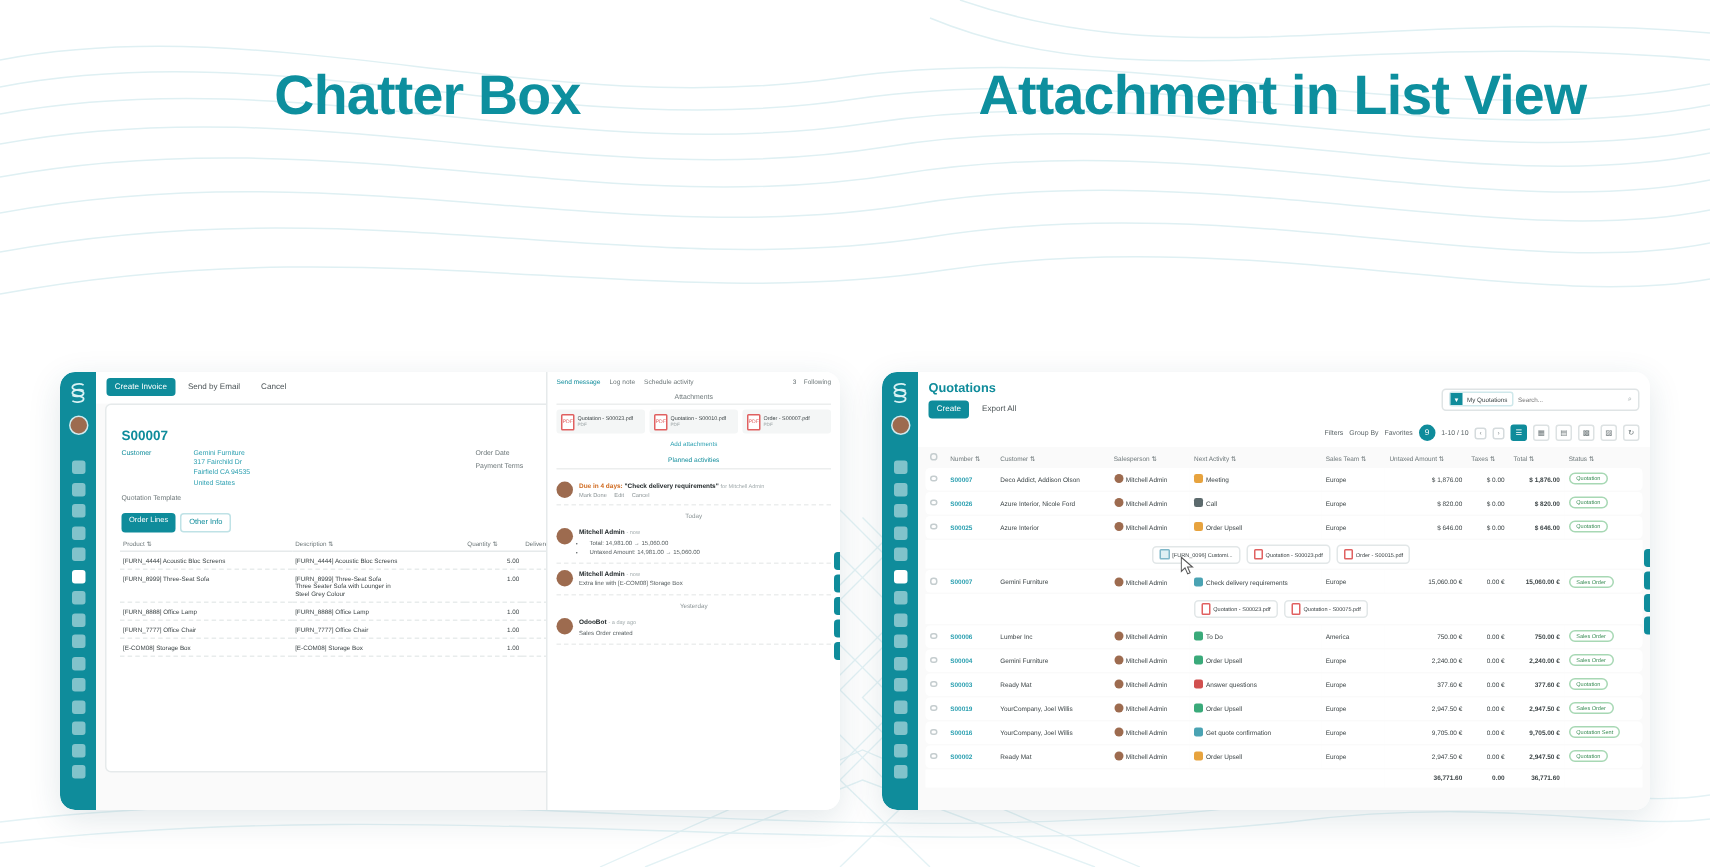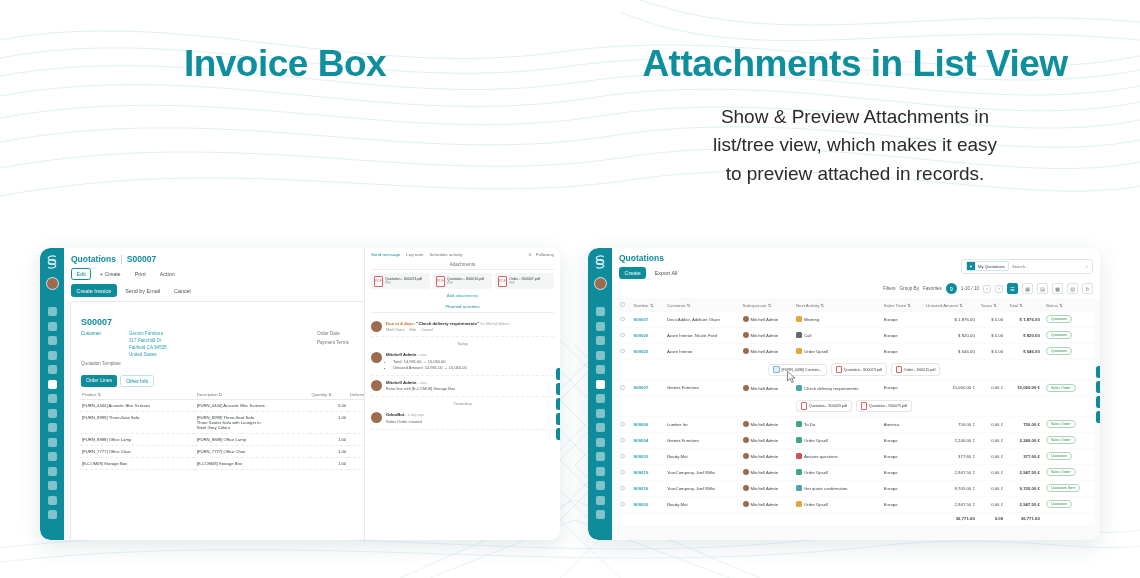--- a/index.html
+++ b/index.html
@@ -189,27 +189,24 @@
     <path d="M575,345 L635,405 L575,465 L635,525"></path>
     <path d="M0,548 C300,512 560,576 860,534 C1000,514 1080,540 1140,530"></path>
     <path d="M0,562 C300,528 560,578 860,548 C1000,530 1080,554 1140,546"></path>
     <path d="M400,578 L575,500 L760,578"></path>
     <path d="M430,578 L575,520 L730,578"></path>
   </g>
 </svg>
 
 <div class="headings">
   <div class="head-col">
-    <div class="head-title">Invoice Box</div>
+    <div class="head-title">Chatter Box</div>
   </div>
   <div class="head-col">
-    <div class="head-title">Attachments in List View</div>
-    <div class="head-sub" style="white-space:pre-line">Show &amp; Preview Attachments in
-list/tree view, which makes it easy
-to preview attached in records.</div>
+    <div class="head-title">Attachment in List View</div>
   </div>
 </div>
 
 <div class="shot" id="shot-left">
   <div class="sidebar">
     <svg class="sb-logo" viewBox="0 0 24 24" fill="none" stroke="#d9f2f4" stroke-width="1.6">
       <path d="M17 5c-3-2-10-1-10 2s10 2 10 5-7 4-10 2"></path>
       <path d="M17 10c-3-2-10-1-10 2s10 2 10 5-7 4-10 2"></path>
     </svg>
     <div class="sb-avatar"></div>
@@ -227,41 +224,20 @@
       <div class="sb-ic"></div>
       <div class="sb-ic"></div>
       <div class="sb-ic"></div>
       <div class="sb-ic"></div>
       <div class="sb-ic"></div>
     </div>
   </div>
 
   <div class="pane">
 
-    <div class="cp">
-      <div class="cp-row1">
-        <div class="bc">
-          <span>Quotations</span>
-          <span class="sep">|</span>
-          <span>S00007</span>
-        </div>
-        <div class="pager">
-          <div class="pg-circle">1</div>
-          <span>1/1</span>
-          <div class="pg-arrow">‹</div>
-          <div class="pg-arrow">›</div>
-        </div>
-      </div>
-      <div class="btnrow">
-        <div class="btn tealline">Edit</div>
-        <div class="btn bare">+ Create</div>
-        <div class="btn bare">Print</div>
-        <div class="btn bare">Action</div>
-      </div>
-    </div>
 
     <div class="statrow">
       <div class="btnrow" style="margin:0">
         <div class="btn primary">Create Invoice</div>
         <div class="btn bare">Send by Email</div>
         <div class="btn bare">Cancel</div>
       </div>
       <div class="stat-pills">
         <div class="sp">Quotation</div>
         <div class="sp">Quotation Sent</div>

